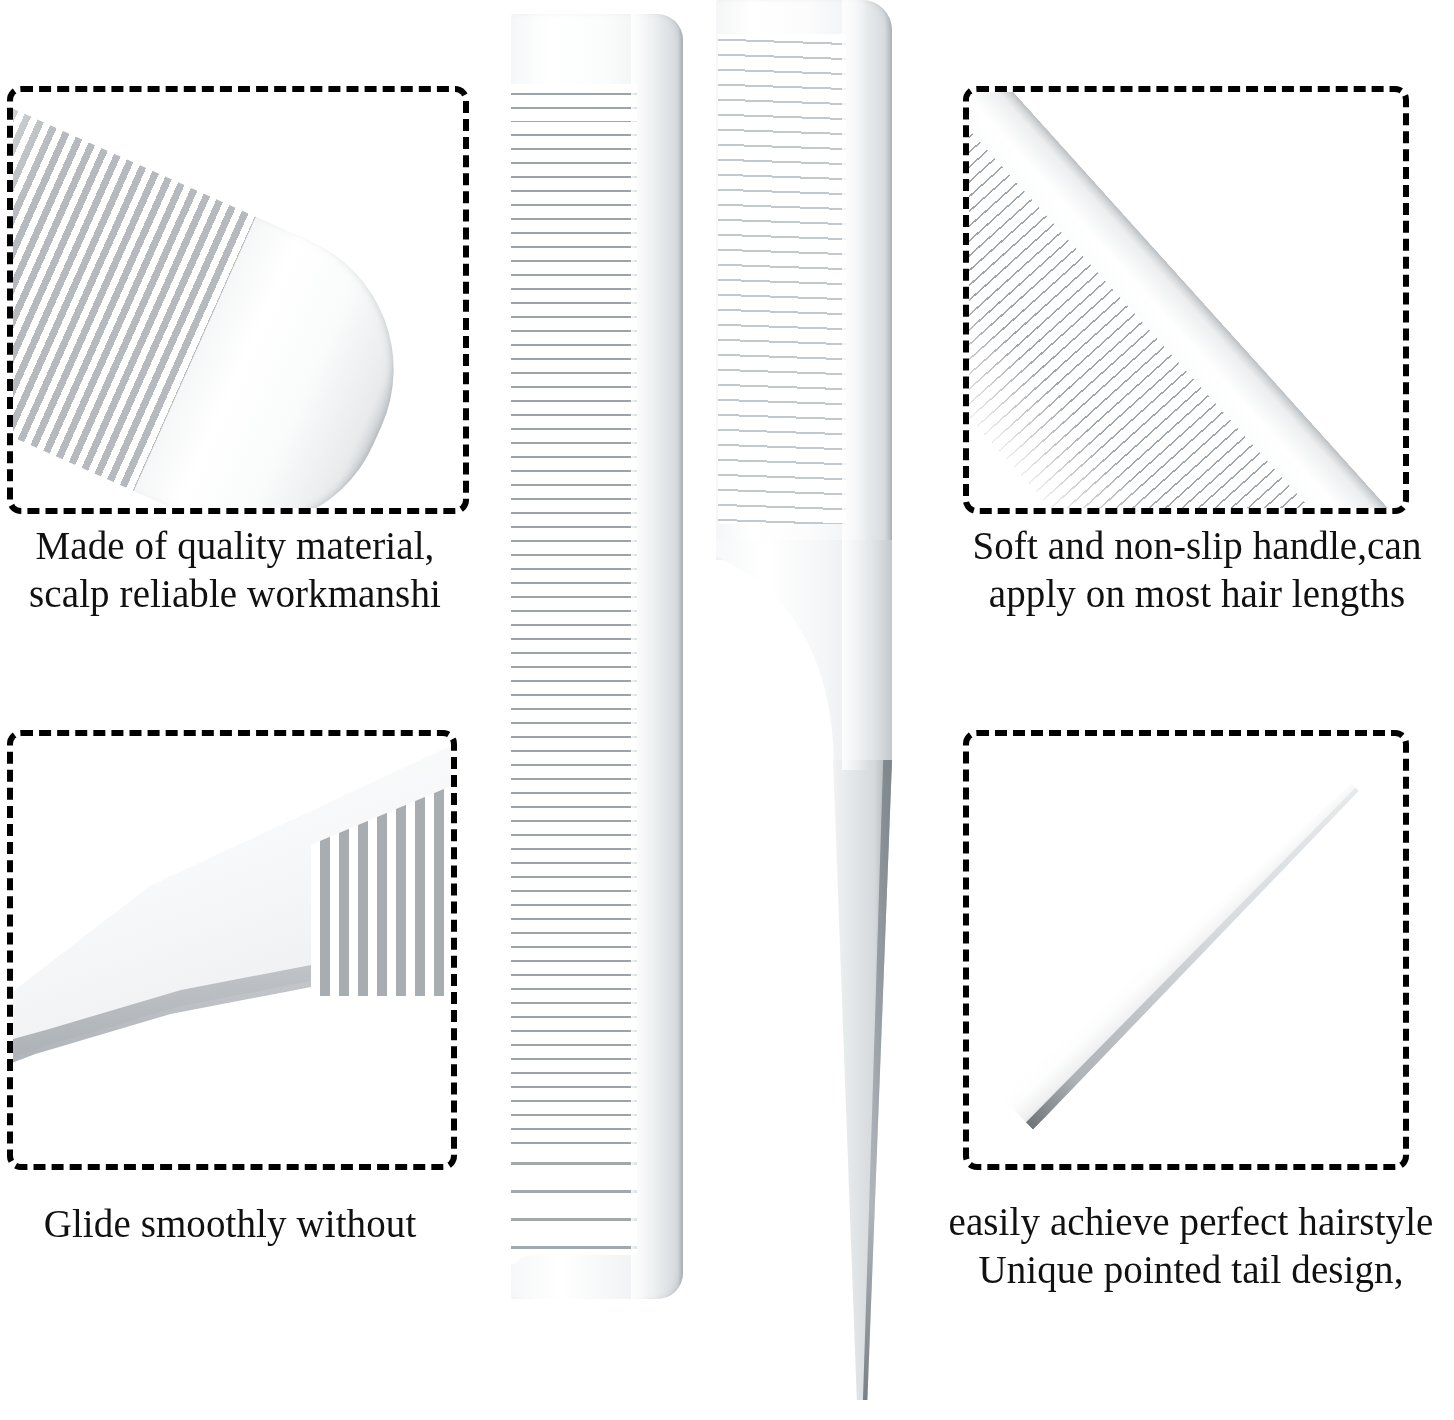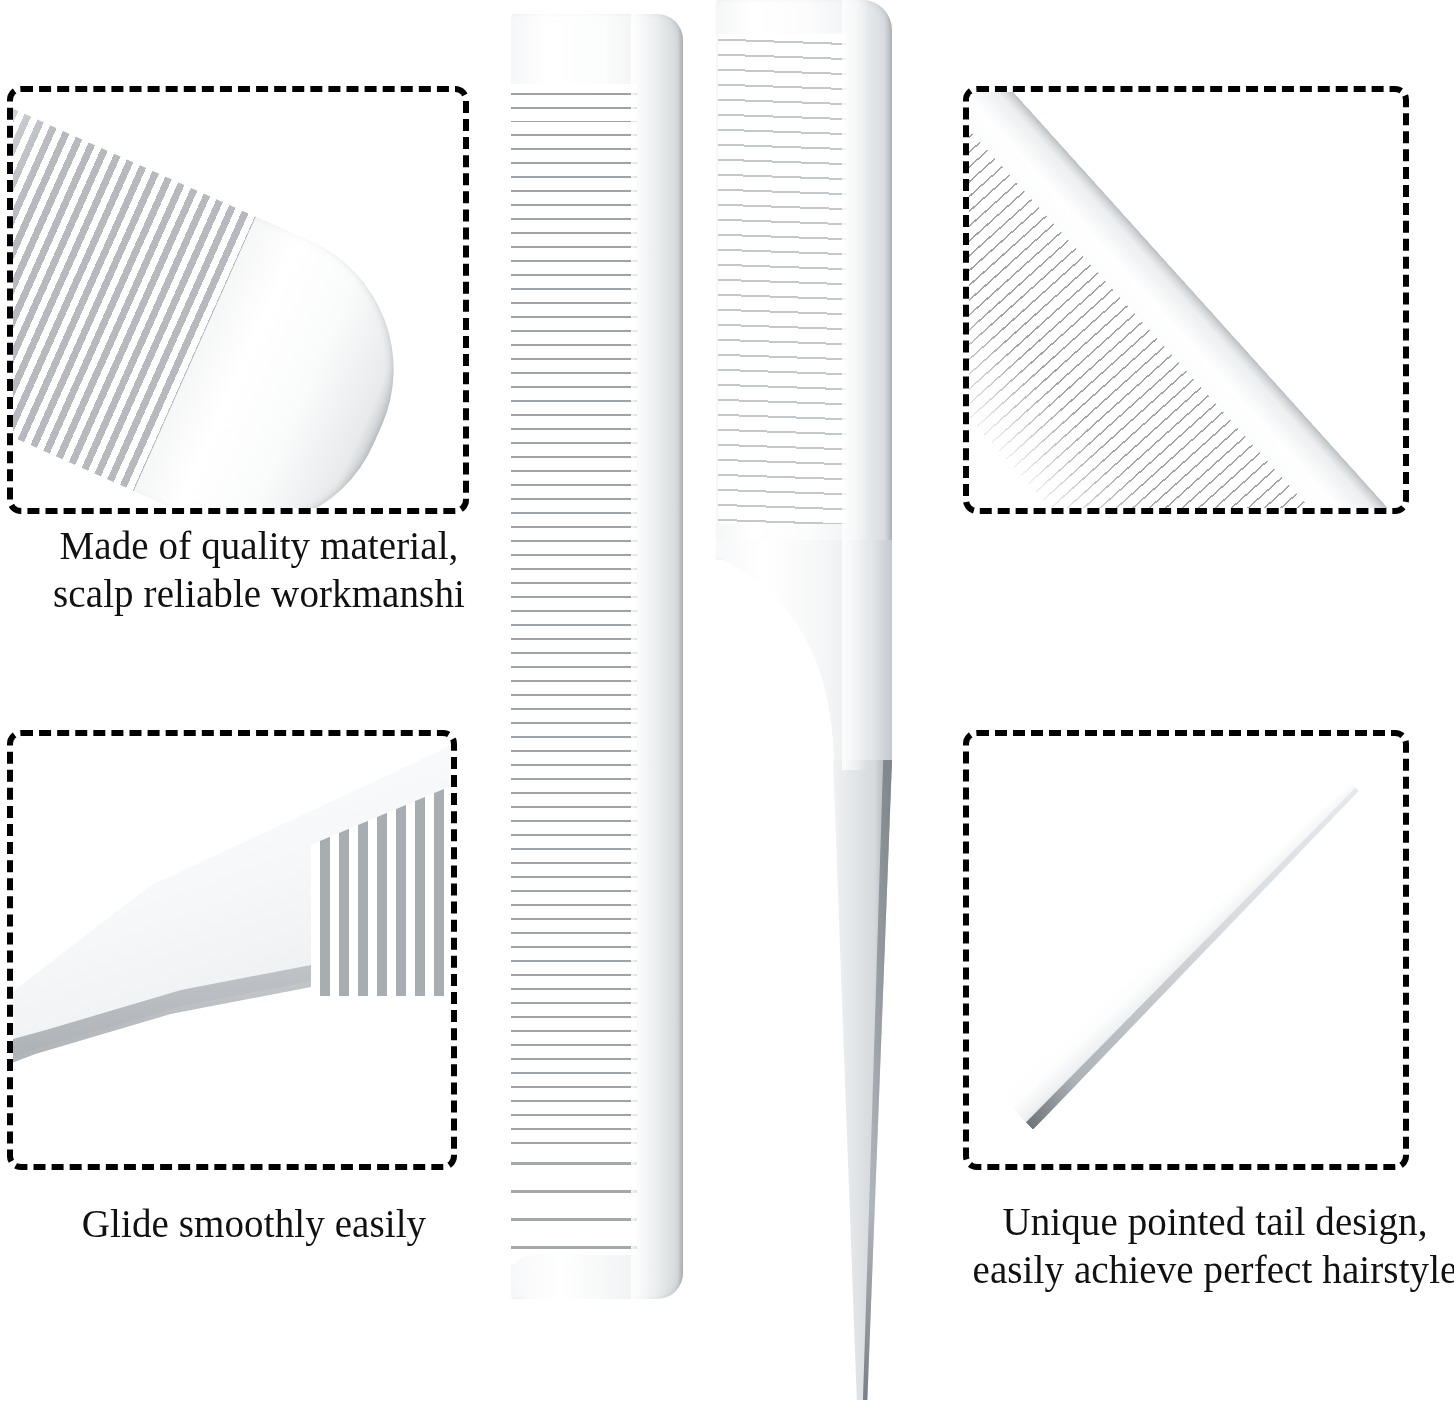--- a/index.html
+++ b/index.html
@@ -34,21 +34,20 @@
   
   .caption {
     position: absolute;
     text-align: center;
     color: #111111;
     font-size: 39px;
     line-height: 1.22;
     font-family: "Liberation Serif", "DejaVu Serif", serif;
     letter-spacing: 0.1px;
     white-space: nowrap;
-    padding-left: 24px;
   }
   .caption .line { display: block; }
 
   
   .p1-body {
     position: absolute;
     left: -60px;
     top: 120px;
     width: 520px;
     height: 300px;
@@ -348,43 +347,47 @@
   </div>
 
   <div class="panel" style="left:963px; top:86px; width:446px; height:428px;">
     <div class="panel-inner">
       <div class="p2-body">
         <div class="p2-spine"></div>
         <div class="p2-teeth"></div>
       </div>
     </div>
   </div>
+  <div class="caption" style="left:940px; top:522px; width:514px;">
+    <span class="line">Soft and non-slip handle,can</span>
+    <span class="line">apply on most hair lengths</span>
+  </div>
 
   <div class="panel" style="left:7px; top:730px; width:450px; height:440px;">
     <div class="panel-inner">
       <div class="p3-wrap">
         <div class="p3-blade"></div>
         <div class="p3-edge"></div>
         <div class="p3-teeth"></div>
       </div>
     </div>
   </div>
   <div class="caption" style="left:0px; top:1200px; width:460px;">
-    <span class="line">Glide smoothly easily</span>
+    <span class="line">Glide smoothly without</span>
   </div>
 
   <div class="panel" style="left:963px; top:730px; width:446px; height:440px;">
     <div class="panel-inner">
       <div class="p4-tail"></div>
       <div class="p4-tail-edge"></div>
     </div>
   </div>
   <div class="caption" style="left:928px; top:1198px; width:526px;">
+    <span class="line">easily achieve perfect hairstyle</span>
     <span class="line">Unique pointed tail design,</span>
-    <span class="line">easily achieve perfect hairstyle</span>
   </div>
 
   <div class="comb1">
     <div class="comb1-body"></div>
     <div class="comb1-fine"></div>
     <div class="comb1-wide"></div>
     <div class="comb1-tipround"></div>
     <div class="comb1-gloss"></div>
   </div>
 

